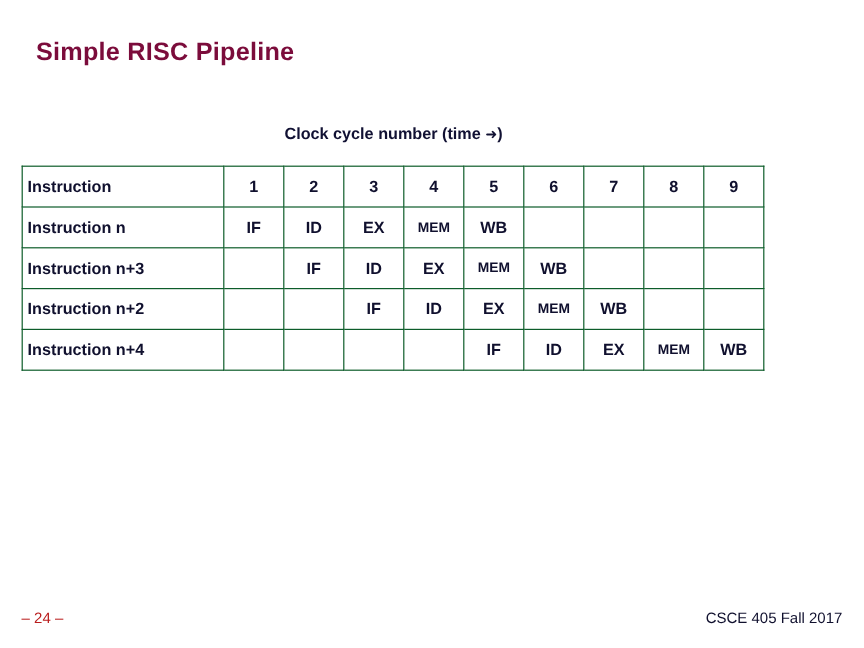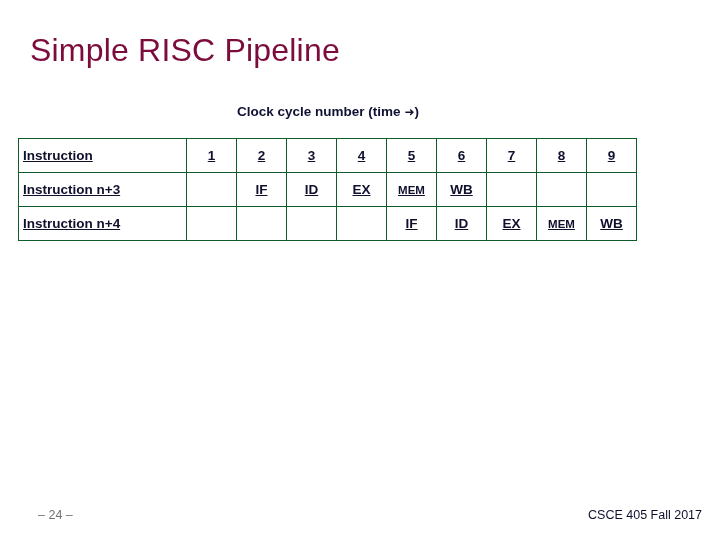--- a/index.html
+++ b/index.html
@@ -11,22 +11,22 @@
     height: 540px;
     background: #ffffff;
     font-family: "Liberation Sans", sans-serif;
     position: relative;
     overflow: hidden;
   }
   .slide-title {
     position: absolute;
     left: 30px;
     top: 32px;
-    font-size: 32px;
-    font-weight: normal;
+    font-size: 21px;
+    font-weight: bold;
     color: #7b0c3b;
     letter-spacing: 0.2px;
   }
   .table-caption {
     position: absolute;
     left: 18px;
     top: 104px;
     width: 620px;
     text-align: center;
     font-size: 13.5px;
@@ -49,41 +49,39 @@
   table.pipeline td, table.pipeline th {
     border: 1px solid #0d5c2a;
     color: #10102e;
     font-size: 13.5px;
     font-weight: bold;
     text-align: center;
     vertical-align: middle;
     padding: 0;
     height: 34px;
     box-sizing: border-box;
-    text-decoration: underline;
   }
   table.pipeline td.instr {
     text-align: left;
     padding-left: 4px;
     width: 168px;
     font-size: 13.5px;
   }
   table.pipeline td.cyc {
     width: 50px;
   }
   table.pipeline td.small {
     font-size: 11.5px;
   }
   .footer-left {
     position: absolute;
     left: 18px;
     top: 508px;
     font-size: 12.5px;
-    color: #737373;
-    margin-left: 20px;
+    color: #b91c1c;
   }
   .footer-right {
     position: absolute;
     right: 18px;
     top: 508px;
     font-size: 12.5px;
     color: #10102e;
   }
 </style>
 </head>
@@ -103,34 +101,58 @@
       <td class="cyc">2</td>
       <td class="cyc">3</td>
       <td class="cyc">4</td>
       <td class="cyc">5</td>
       <td class="cyc">6</td>
       <td class="cyc">7</td>
       <td class="cyc">8</td>
       <td class="cyc">9</td>
     </tr>
 
+    <tr>
+      <td class="instr">Instruction n</td>
+      <td class="cyc">IF</td>
+      <td class="cyc">ID</td>
+      <td class="cyc">EX</td>
+      <td class="cyc small">MEM</td>
+      <td class="cyc">WB</td>
+      <td class="cyc"></td>
+      <td class="cyc"></td>
+      <td class="cyc"></td>
+      <td class="cyc"></td>
+    </tr>
 
     <tr>
       <td class="instr">Instruction n+3</td>
       <td class="cyc"></td>
       <td class="cyc">IF</td>
       <td class="cyc">ID</td>
       <td class="cyc">EX</td>
       <td class="cyc small">MEM</td>
       <td class="cyc">WB</td>
       <td class="cyc"></td>
       <td class="cyc"></td>
       <td class="cyc"></td>
     </tr>
 
+    <tr>
+      <td class="instr">Instruction n+2</td>
+      <td class="cyc"></td>
+      <td class="cyc"></td>
+      <td class="cyc">IF</td>
+      <td class="cyc">ID</td>
+      <td class="cyc">EX</td>
+      <td class="cyc small">MEM</td>
+      <td class="cyc">WB</td>
+      <td class="cyc"></td>
+      <td class="cyc"></td>
+    </tr>
 
 
     <tr>
       <td class="instr">Instruction n+4</td>
       <td class="cyc"></td>
       <td class="cyc"></td>
       <td class="cyc"></td>
       <td class="cyc"></td>
       <td class="cyc">IF</td>
       <td class="cyc">ID</td>

